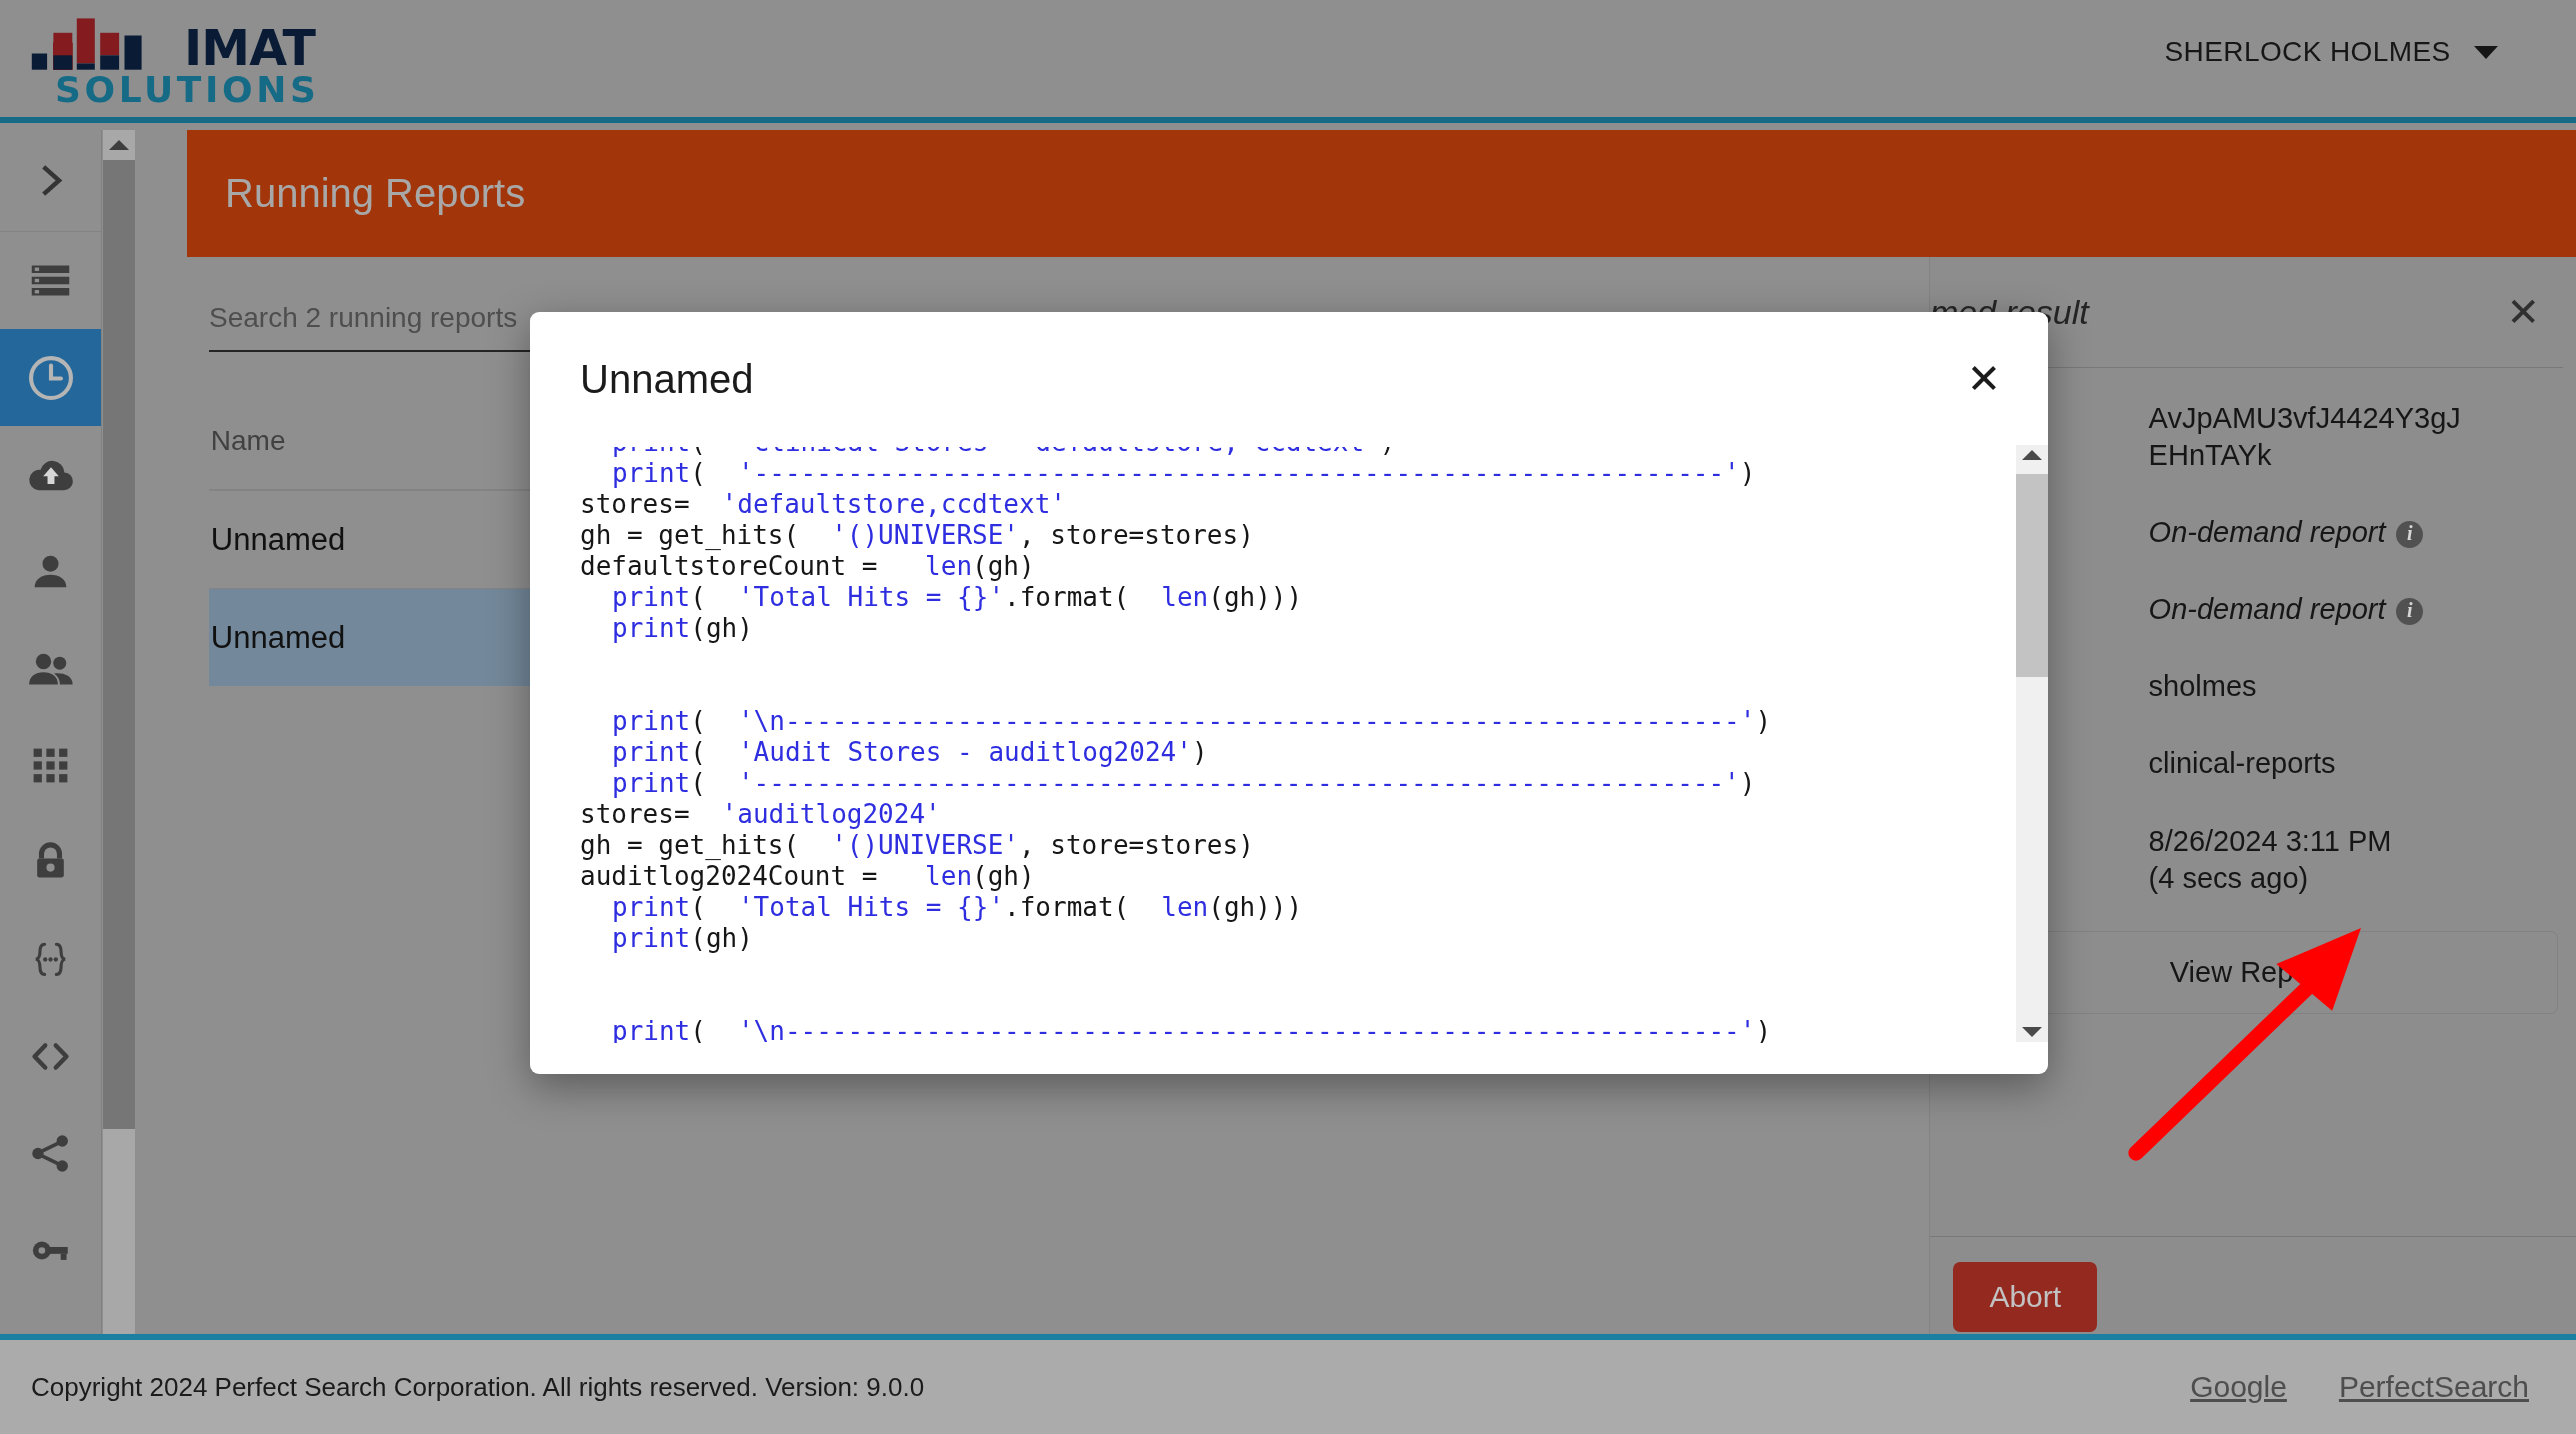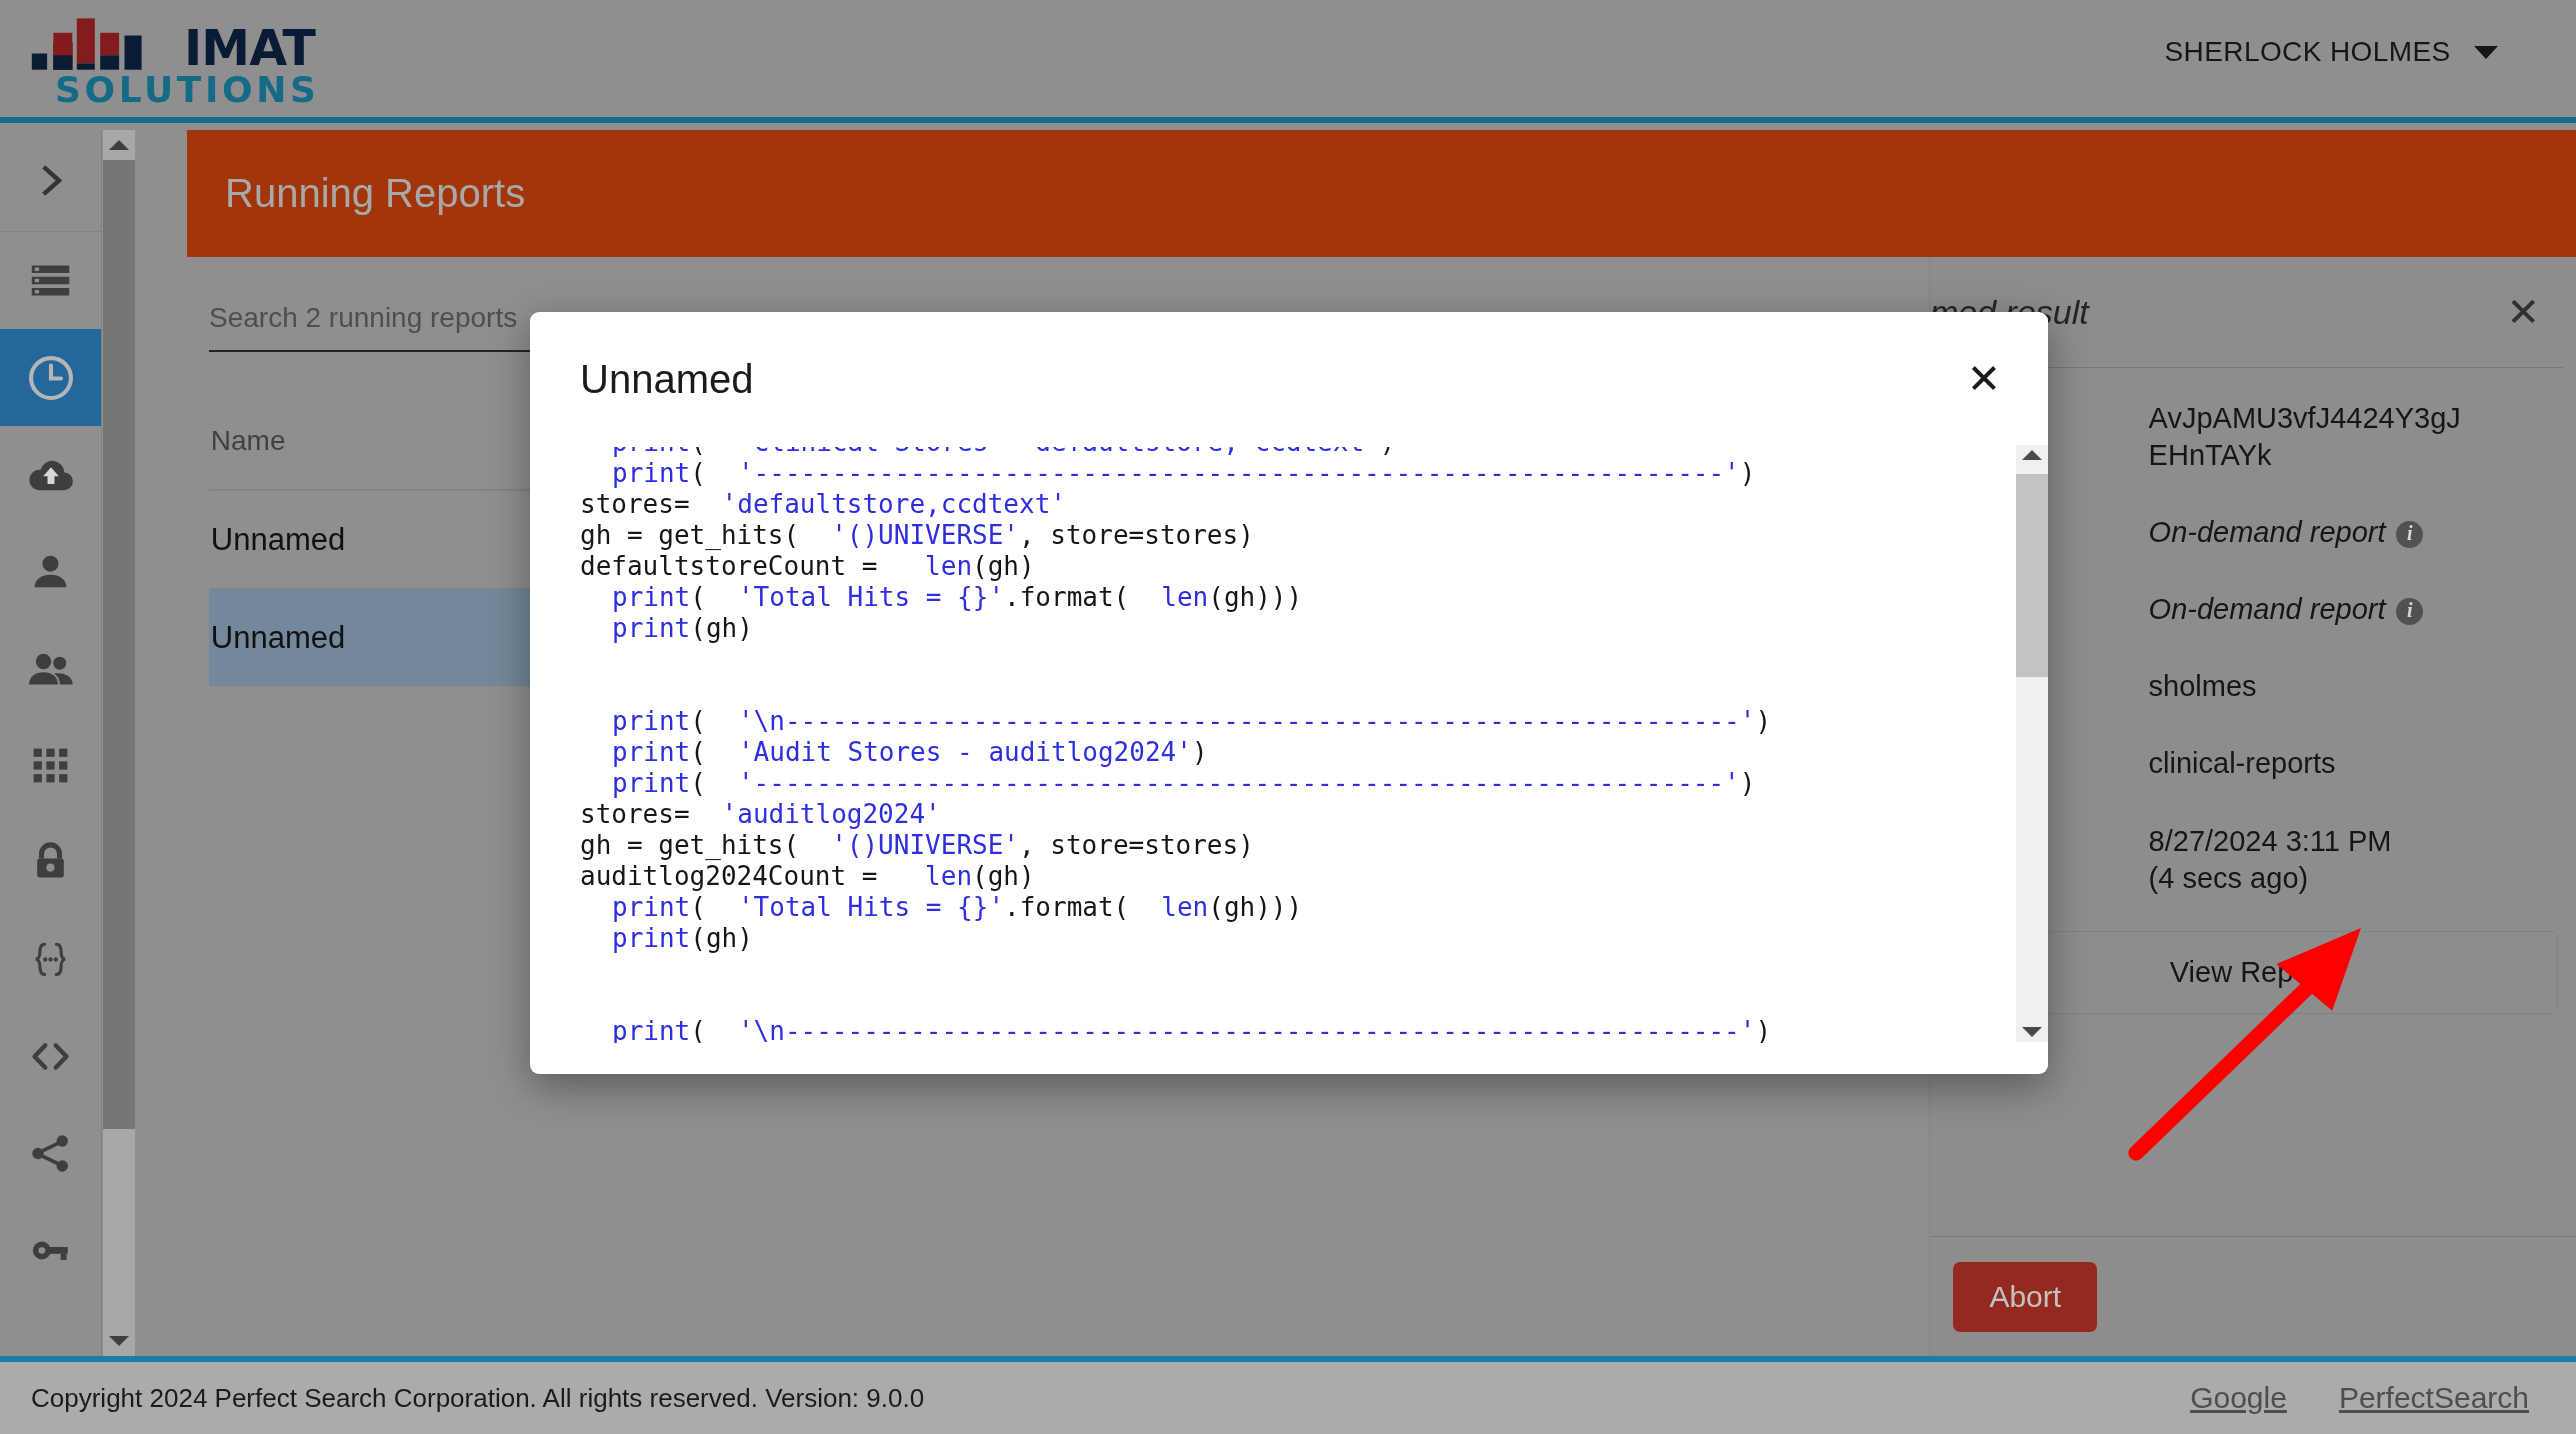--- a/index.html
+++ b/index.html
@@ -139,21 +139,21 @@
     border-top: 0.9px solid #8f8f8f; display: flex; align-items: center; padding-left: 23.4px;
   }
   .abort-btn {
     background: #b03125; color: #e8e8e8; border: none; border-radius: 7.2px;
     font-family: "Liberation Sans", sans-serif;
     font-size: 30px; padding: 18px 36px;
   }
 
   
   .footer {
-    position: absolute; left: 0; bottom: 0; width: 2576px; height: 78px;
+    position: absolute; left: 0; bottom: 0; width: 2576px; height: 100px;
     background: #ababab; border-top: 6.3px solid #1a7fa0;
     display: flex; align-items: center; justify-content: space-between;
     padding: 0 47px 0 31px;
     gap: 44px;
   }
   .copyright { font-size: 26px; color: #1b1b1b; }
   .footer-links { display: flex; gap: 52px; justify-content: flex-end; }
   .footer-links a {
     font-size: 30px; color: #4e4e4e; text-decoration: underline; cursor: pointer;
   }
@@ -401,21 +401,21 @@
       <div class="field-value">sholmes</div>
     </div>
 
     <div class="field">
       <div class="field-label">D FROM</div>
       <div class="field-value">clinical-reports</div>
     </div>
 
     <div class="field">
       <div class="field-label">D AT</div>
-      <div class="field-value" style="white-space:pre-line;">8/27/2024 3:11 PM
+      <div class="field-value" style="white-space:pre-line;">8/26/2024 3:11 PM
 (4 secs ago)</div>
     </div>
 
     <div class="view-report-btn">
       <span>View Report</span>
     </div>
 
     <div class="abort-bar">
       <button class="abort-btn">Abort</button>
     </div>

